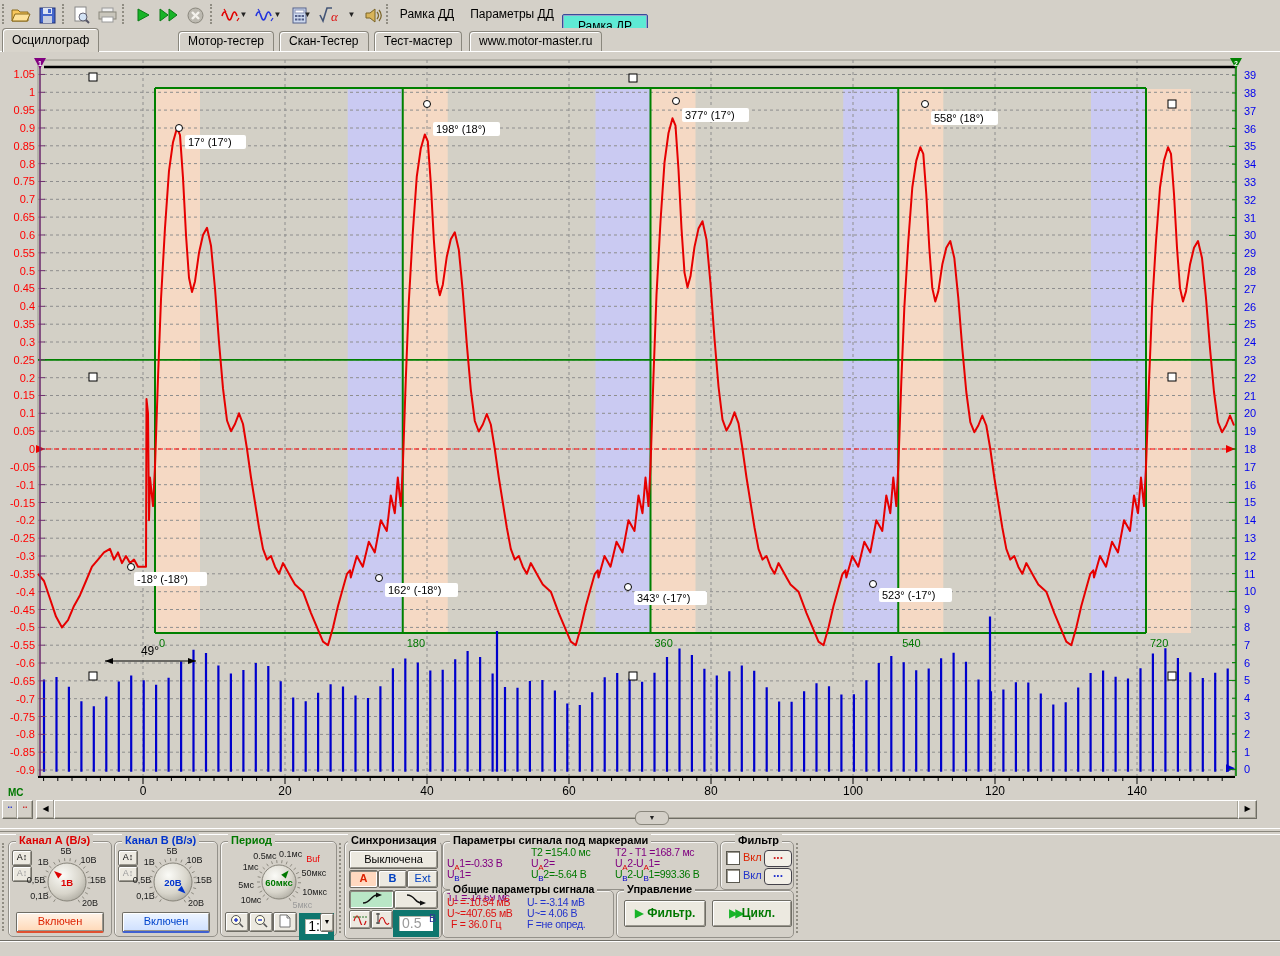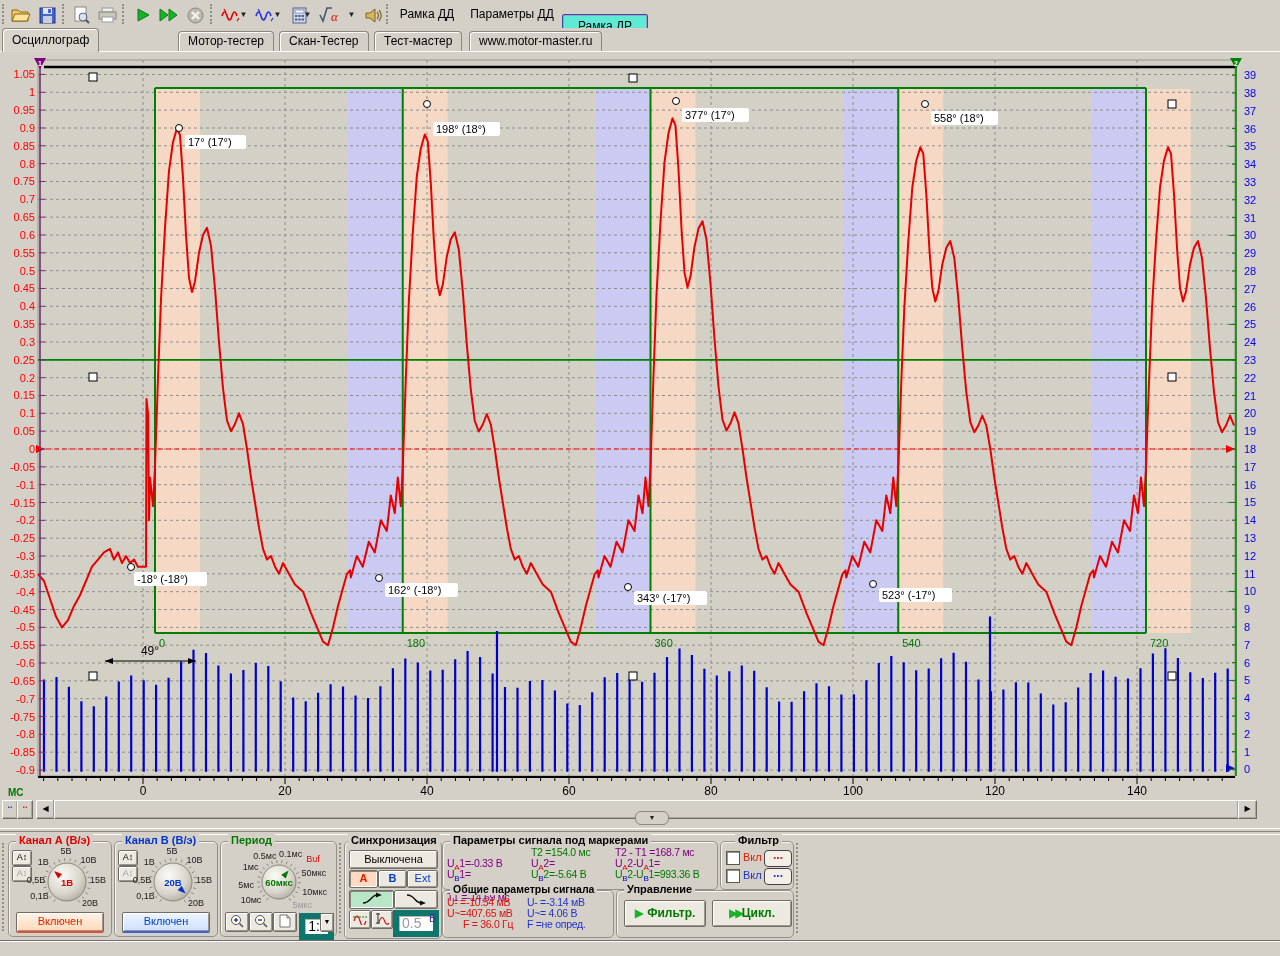--- a/index.html
+++ b/index.html
@@ -811,21 +811,21 @@
     <div class="chk" style="left:5px;top:27px"></div>
     <div class="abs" style="left:22px;top:27px;font-size:11px;color:#2233cc">Вкл</div>
     <div class="dots3" style="left:43px;top:26px;color:#2233cc">...</div>
   </div>
 
   <div class="groupbox" style="left:442px;top:55px;width:170px;height:46px">
     <div class="gtitle t-black" style="font-size:10.5px">Общие параметры сигнала</div>
     <div id="common-cells">
         <div class="cell" style="left: 4px; top: 5px; color: rgb(221, 17, 17);">U- =-10.54 мВ</div>
         <div class="cell" style="left: 4px; top: 16px; color: rgb(221, 17, 17);">U~=407.65 мВ</div>
-        <div class="cell" style="left: 20px; top: 27px; color: rgb(221, 17, 17);">F = 36.0 Гц</div>
+        <div class="cell" style="left: 8px; top: 27px; color: rgb(221, 17, 17);">F = 36.0 Гц</div>
         <div class="cell" style="left: 84px; top: 5px; color: rgb(34, 51, 204);">U- =-3.14 мВ</div>
         <div class="cell" style="left: 84px; top: 16px; color: rgb(34, 51, 204);">U~= 4.06 В</div>
         <div class="cell" style="left: 84px; top: 27px; color: rgb(34, 51, 204);">F =не опред.</div>
       </div>
   </div>
 
   <div class="groupbox" style="left:616px;top:55px;width:176px;height:46px">
     <div class="gtitle t-black">Управление</div>
     <div class="btn3d" style="left:7px;top:9px;width:80px;height:25px;line-height:24px;font-weight:bold;color:#007800;font-size:12px"><span style="color:#18b428">▶ </span><span>Фильтр.</span></div>
     <div class="btn3d" style="left:95px;top:9px;width:78px;height:25px;line-height:24px;font-weight:bold;color:#007800;font-size:12px"><span style="color:#18b428;letter-spacing:-3px">▶▶ </span><span>Цикл.</span></div>

